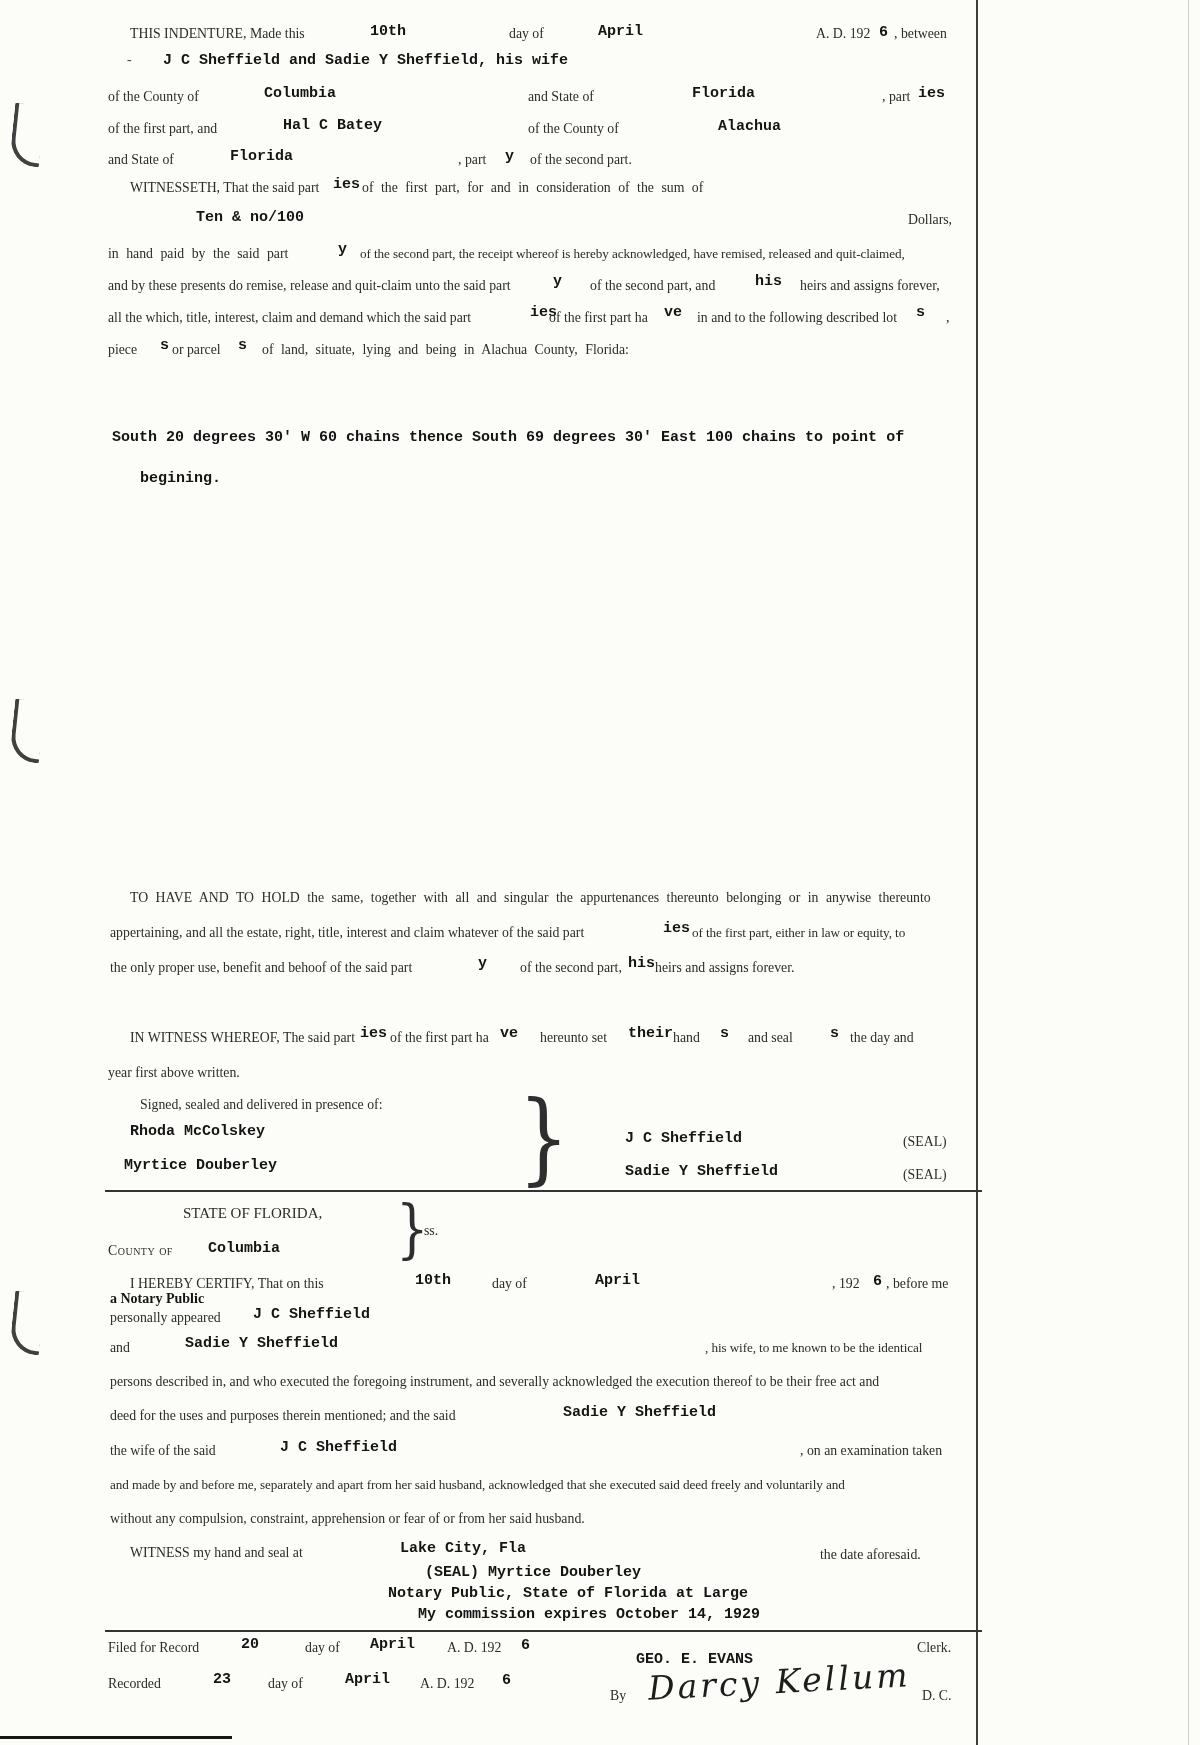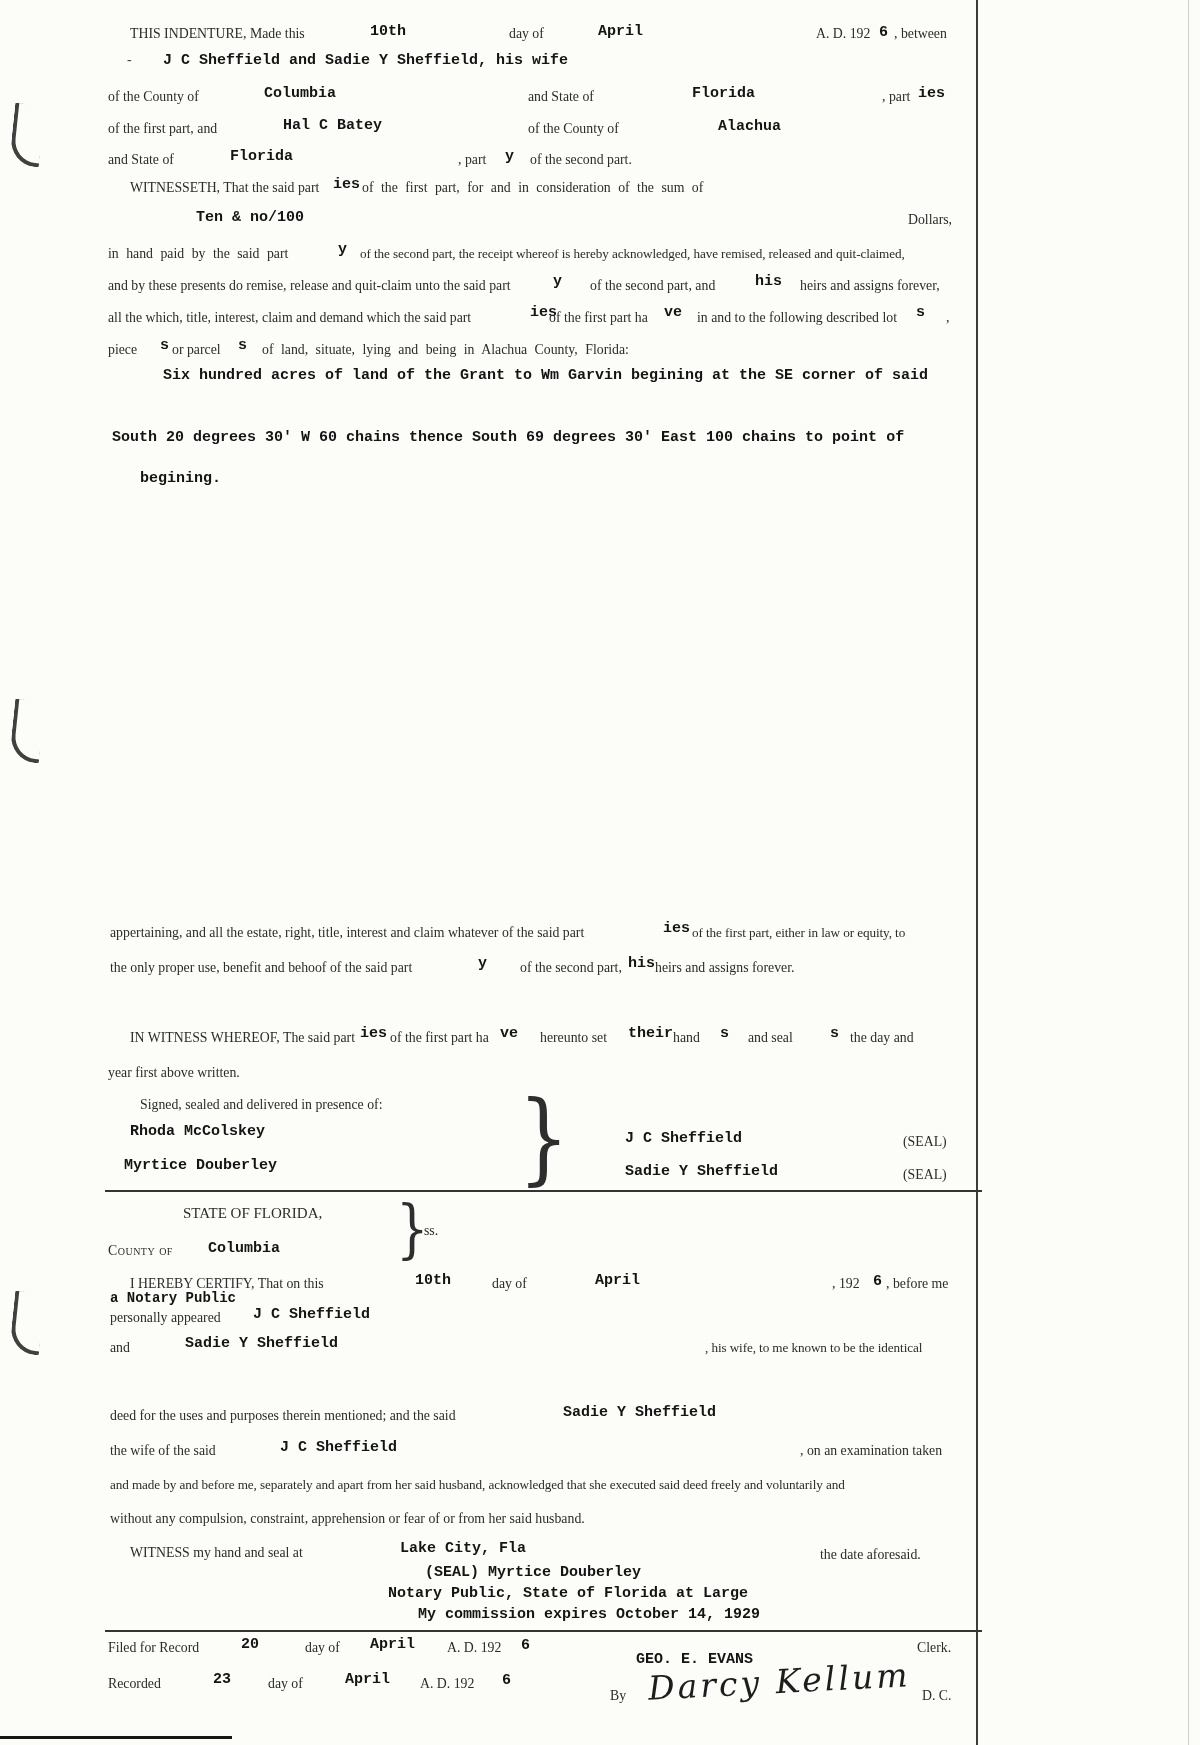--- a/index.html
+++ b/index.html
@@ -10,21 +10,21 @@
   }
   
   .p{position:absolute; white-space:nowrap; font-size:13.8px; color:#2b2b2b; line-height:1.15;}
   .lg{font-size:15px;}
   .condensed{font-size:13.2px; letter-spacing:-0.1px;}
   .wide{word-spacing:4px;}
   .sc{font-variant:small-caps; letter-spacing:0.5px;text-align:right;}
   
   .t{position:absolute; white-space:nowrap; font-family:"Liberation Mono", monospace;
      font-size:15px; font-weight:bold; color:#141414; line-height:1.1;}
-  .tsm{font-size:14px;}
+  .tsm{font-size:14px;font-family:Liberation Serif, serif;}
   .brace{position:absolute; font-family:"DejaVu Serif", serif; font-weight:normal;
      color:#2e2e2e; line-height:1; transform:scaleX(0.8);}
   .rule{position:absolute; background:#343434; height:2px;}
   .vline{position:absolute; top:0; height:1745px; background:#3c3c3c; width:2px;}
   .vline2{position:absolute; top:0; height:1745px; background:#cfcfcb; width:1px;}
   .punch{position:absolute; width:26px; height:58px;
      border-left:4px solid #202020; border-bottom:4px solid #202020;
      border-bottom-left-radius:26px; transform:rotate(6deg); opacity:0.85;}
   .corner-line{position:absolute; background:#161616;}
   .handsig{position:absolute; font-family:"DejaVu Serif", serif; font-style:italic;
@@ -96,24 +96,24 @@
   <span class="p" style="left:697px;top:310px">in and to the following described lot</span>
   <span class="t" style="left:916px;top:305px">s</span>
   <span class="p" style="left:946px;top:310px">,</span>
 
   <span class="p" style="left:108px;top:342px">piece</span>
   <span class="t" style="left:160px;top:338px">s</span>
   <span class="p" style="left:172px;top:342px">or parcel</span>
   <span class="t" style="left:238px;top:338px">s</span>
   <span class="p wide" style="left:262px;top:342px">of land, situate, lying and being in Alachua County, Florida:</span>
 
-  <span class="t" style="left:163px;top:368px">Six hundred acres of land of the Grant to Wm Garvin begining at the SE corner of said</span>
   <span class="t" style="left:112px;top:430px">South 20 degrees 30' W 60 chains thence South 69 degrees 30' East 100 chains to point of</span>
   <span class="t" style="left:140px;top:471px">begining.</span>
 
+  <span class="p wide" style="left:130px;top:890px">TO HAVE AND TO HOLD the same, together with all and singular the appurtenances thereunto belonging or in anywise thereunto</span>
   <span class="p" style="left:110px;top:925px">appertaining, and all the estate, right, title, interest and claim whatever of the said part</span>
   <span class="t" style="left:663px;top:921px">ies</span>
   <span class="p condensed" style="left:692px;top:925px">of the first part, either in law or equity, to</span>
   <span class="p" style="left:110px;top:960px">the only proper use, benefit and behoof of the said part</span>
   <span class="t" style="left:478px;top:956px">y</span>
   <span class="p" style="left:520px;top:960px">of the second part,</span>
   <span class="t" style="left:628px;top:956px">his</span>
   <span class="p" style="left:655px;top:960px">heirs and assigns forever.</span>
 
   <span class="p" style="left:130px;top:1030px">IN WITNESS WHEREOF, The said part</span>
@@ -155,20 +155,21 @@
   <span class="t" style="left:873px;top:1274px">6</span>
   <span class="p" style="left:886px;top:1276px">, before me</span>
   <span class="t tsm" style="left:110px;top:1291px">a Notary Public</span>
   <span class="p" style="left:110px;top:1310px">personally appeared</span>
   <span class="t" style="left:253px;top:1307px">J C Sheffield</span>
 
   <span class="p" style="left:110px;top:1340px">and</span>
   <span class="t" style="left:185px;top:1336px">Sadie Y Sheffield</span>
   <span class="p condensed" style="left:705px;top:1340px">, his wife, to me known to be the identical</span>
 
+  <span class="p" style="left:110px;top:1374px">persons described in, and who executed the foregoing instrument, and severally acknowledged the execution thereof to be their free act and</span>
   <span class="p" style="left:110px;top:1408px">deed for the uses and purposes therein mentioned; and the said</span>
   <span class="t" style="left:563px;top:1405px">Sadie Y Sheffield</span>
 
   <span class="p" style="left:110px;top:1443px">the wife of the said</span>
   <span class="t" style="left:280px;top:1440px">J C Sheffield</span>
   <span class="p" style="left:800px;top:1443px">, on an examination taken</span>
 
   <span class="p condensed" style="left:110px;top:1477px">and made by and before me, separately and apart from her said husband, acknowledged that she executed said deed freely and voluntarily and</span>
   <span class="p" style="left:110px;top:1511px">without any compulsion, constraint, apprehension or fear of or from her said husband.</span>
 

